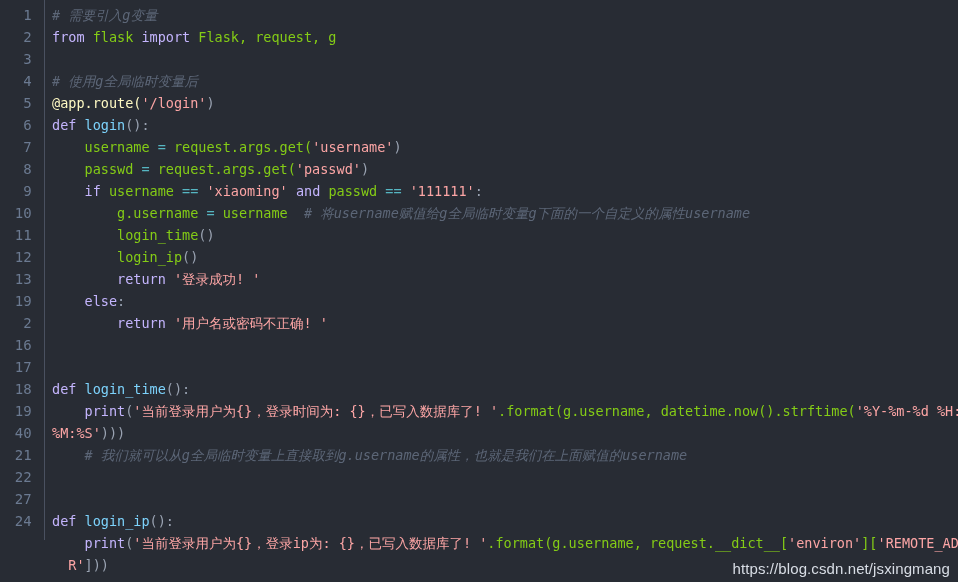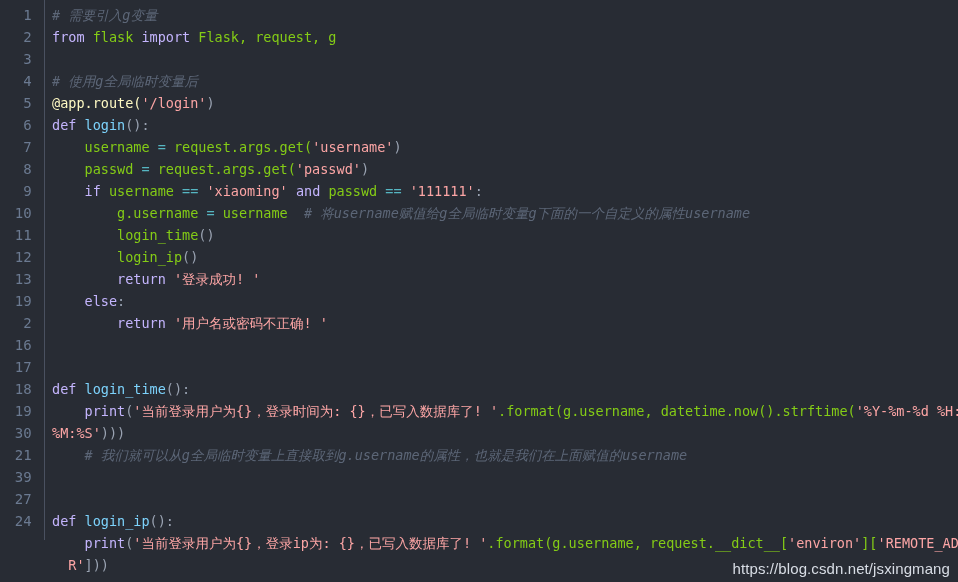--- a/index.html
+++ b/index.html
@@ -109,23 +109,23 @@
       <span class="ln">10</span>
       <span class="ln">11</span>
       <span class="ln">12</span>
       <span class="ln">13</span>
       <span class="ln">19</span>
       <span class="ln">2</span>
       <span class="ln">16</span>
       <span class="ln">17</span>
       <span class="ln">18</span>
       <span class="ln">19</span>
-      <span class="ln">30</span>
+      <span class="ln">40</span>
       <span class="ln">21</span>
-      <span class="ln">39</span>
+      <span class="ln">22</span>
       <span class="ln">27</span>
       <span class="ln">24</span>
       <span class="ln blankno">&nbsp;</span>
       <span class="ln blankno">&nbsp;</span>
     </div>
   <div class="gutter-rule"></div>
   <div class="code"><div class="row"><span class="cm"># 需要引入g变量</span></div><div class="row"><span class="kw">from</span><span class="id"> flask </span><span class="kw">import</span><span class="id"> Flask, request, g</span></div><div class="row">&nbsp;</div><div class="row"><span class="cm"># 使用g全局临时变量后</span></div><div class="row"><span class="dec">@app.route(</span><span class="str">'/login'</span><span class="pn">)</span></div><div class="row"><span class="kw">def</span><span class="id"> </span><span class="fn">login</span><span class="pn">():</span></div><div class="row"><span class="id">    username </span><span class="op">=</span><span class="id"> request.args.get(</span><span class="str">'username'</span><span class="pn">)</span></div><div class="row"><span class="id">    passwd </span><span class="op">=</span><span class="id"> request.args.get(</span><span class="str">'passwd'</span><span class="pn">)</span></div><div class="row"><span class="id">    </span><span class="kw">if</span><span class="id"> username </span><span class="op">==</span><span class="id"> </span><span class="str">'xiaoming'</span><span class="id"> </span><span class="kw">and</span><span class="id"> passwd </span><span class="op">==</span><span class="id"> </span><span class="str">'111111'</span><span class="pn">:</span></div><div class="row"><span class="id">        g.username </span><span class="op">=</span><span class="id"> username  </span><span class="cm"># 将username赋值给g全局临时变量g下面的一个自定义的属性username</span></div><div class="row"><span class="id">        login_time</span><span class="pn">()</span></div><div class="row"><span class="id">        login_ip</span><span class="pn">()</span></div><div class="row"><span class="id">        </span><span class="kw">return</span><span class="id"> </span><span class="str">'登录成功! '</span></div><div class="row"><span class="id">    </span><span class="kw">else</span><span class="pn">:</span></div><div class="row"><span class="id">        </span><span class="kw">return</span><span class="id"> </span><span class="str">'用户名或密码不正确! '</span></div><div class="row">&nbsp;</div><div class="row">&nbsp;</div><div class="row"><span class="kw">def</span><span class="id"> </span><span class="fn">login_time</span><span class="pn">():</span></div><div class="row"><span class="id">    </span><span class="kw">print</span><span class="pn">(</span><span class="str">'当前登录用户为{}，登录时间为: {}，已写入数据库了! '</span><span class="id">.format(g.username, datetime.now().strftime(</span><span class="str">'%Y-%m-%d %H:</span></div><div class="row"><span class="str">%M:%S'</span><span class="pn">)))</span></div><div class="row"><span class="id">    </span><span class="cm"># 我们就可以从g全局临时变量上直接取到g.username的属性，也就是我们在上面赋值的username</span></div><div class="row">&nbsp;</div><div class="row">&nbsp;</div><div class="row"><span class="kw">def</span><span class="id"> </span><span class="fn">login_ip</span><span class="pn">():</span></div><div class="row"><span class="id">    </span><span class="kw">print</span><span class="pn">(</span><span class="str">'当前登录用户为{}，登录ip为: {}，已写入数据库了! '</span><span class="id">.format(g.username, request.__dict__[</span><span class="str">'environ'</span><span class="id">][</span><span class="str">'REMOTE_ADD</span></div><div class="row"><span class="str">  R'</span><span class="pn">]))</span></div></div>
 
   <div class="watermark">https://blog.csdn.net/jsxingmang</div>
 

